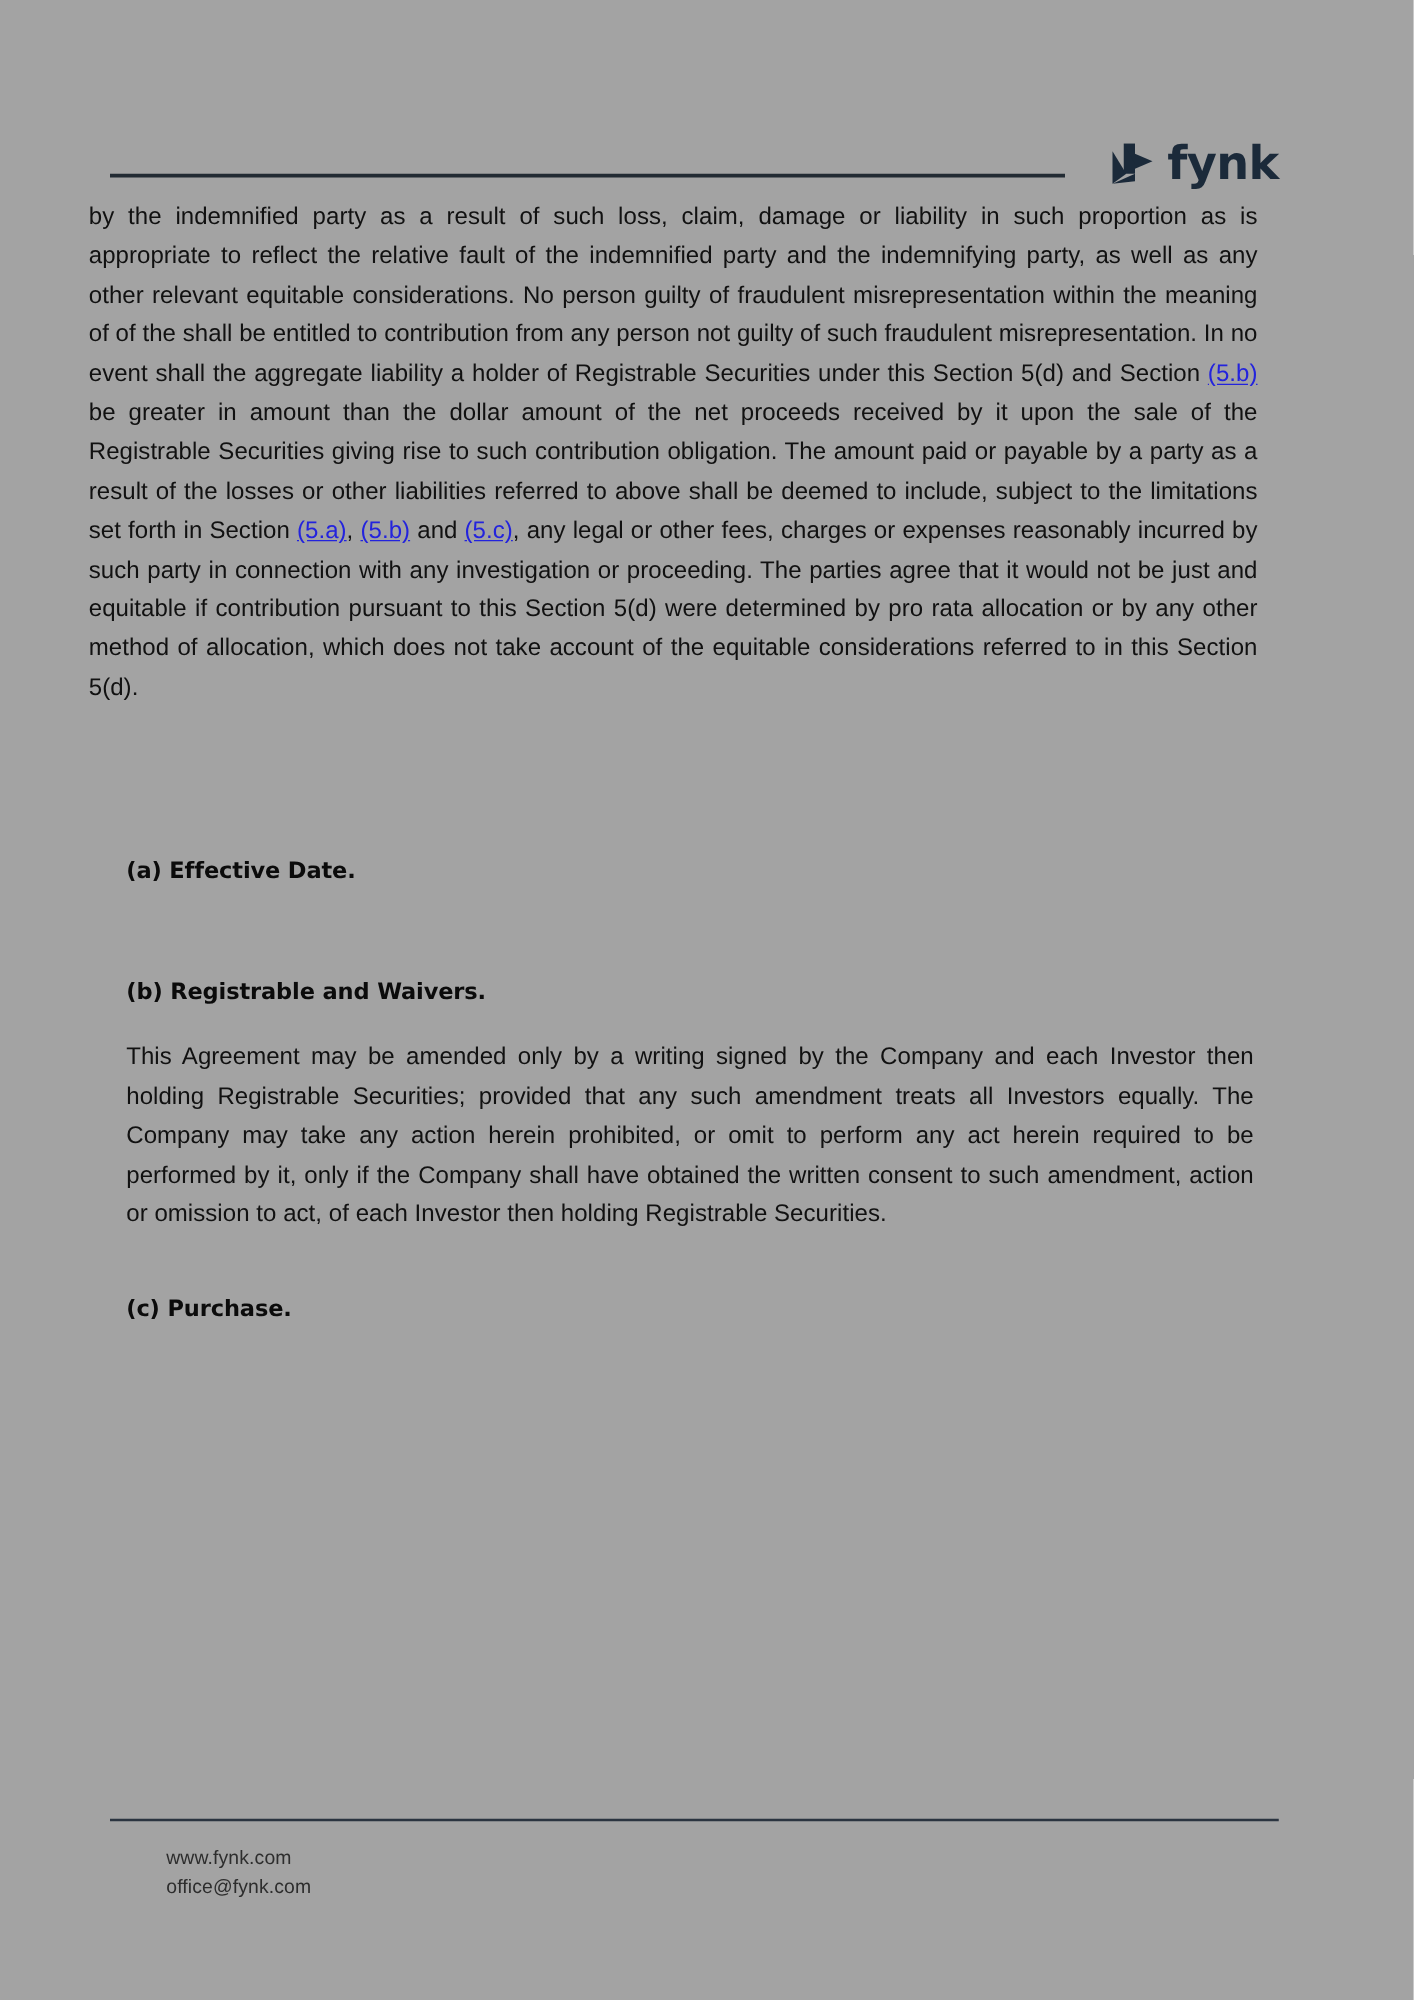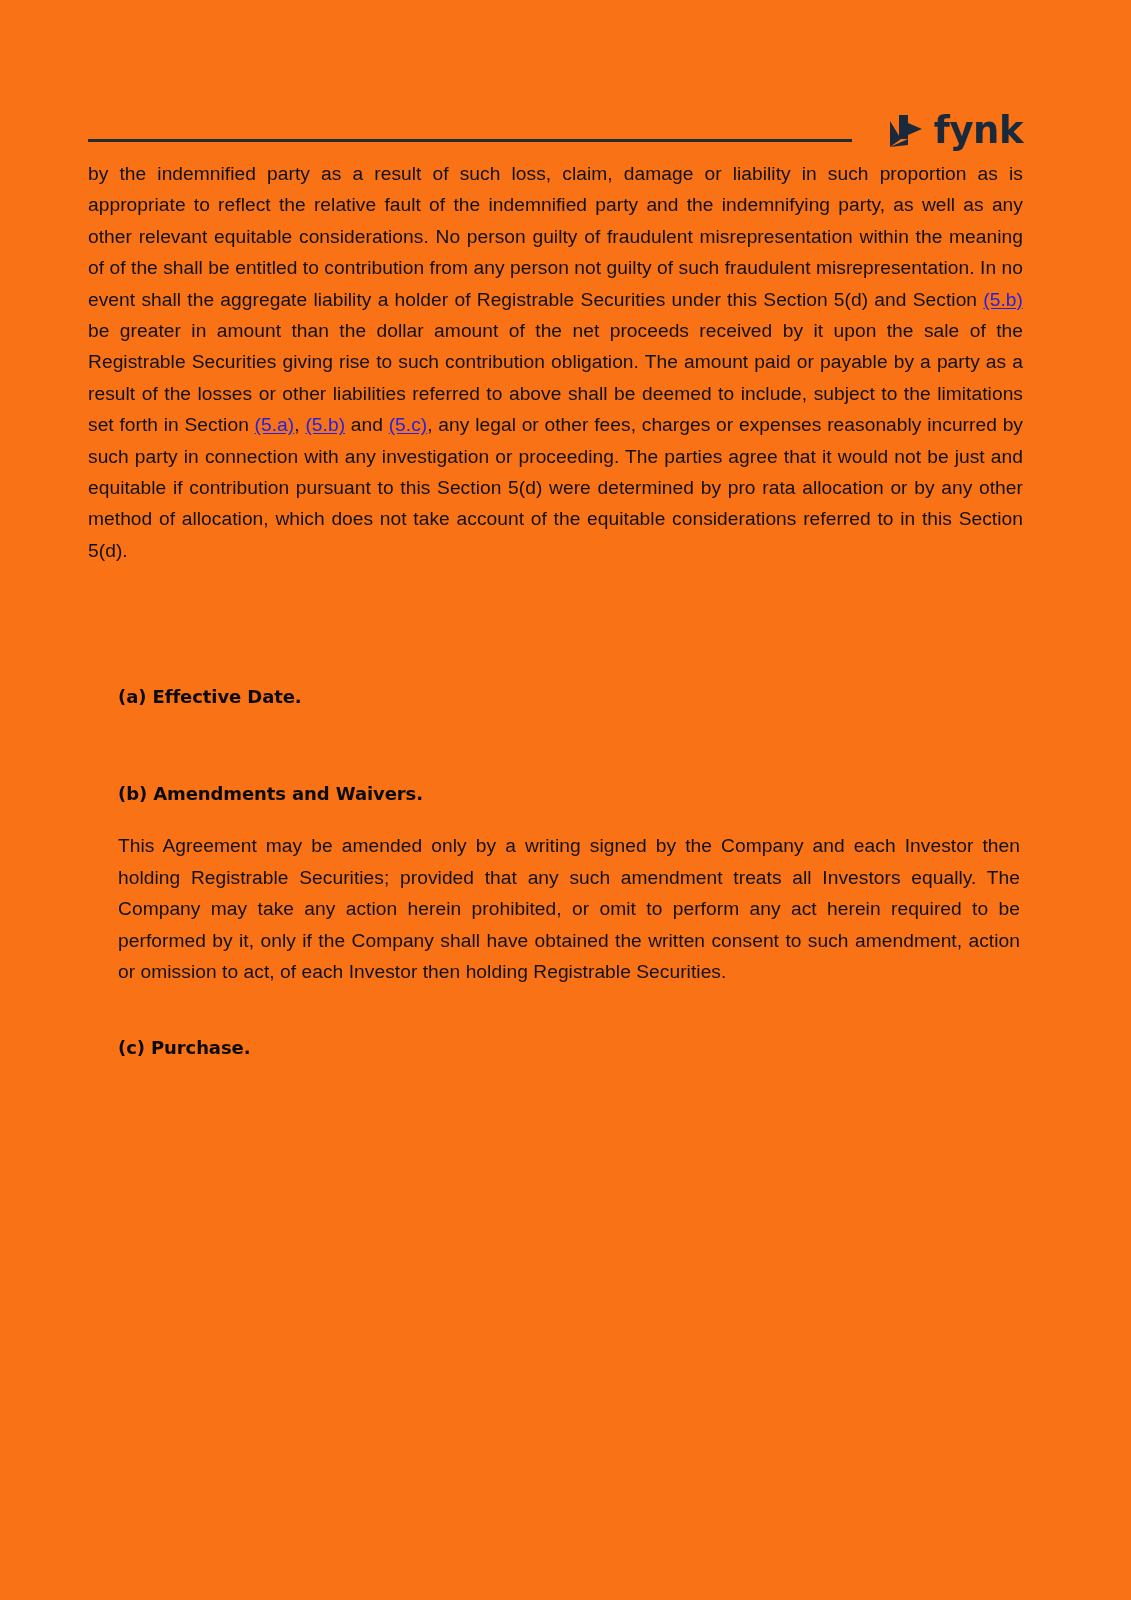--- a/index.html
+++ b/index.html
@@ -4,21 +4,21 @@
 <style>
   html, body {
     margin: 0;
     padding: 0;
     background: #ffffff;
   }
   .page {
     position: relative;
     width: 1131px;
     height: 1600px;
-    background: #f97316;
+    background: #a3a3a3;
     box-sizing: border-box;
     overflow: hidden;
     font-family: "Liberation Sans", sans-serif;
     color: #000000;
   }
 
   
   .header {
     position: absolute;
     left: 88px;
@@ -51,21 +51,21 @@
     font-weight: 700;
     font-size: 37px;
     letter-spacing: -0.5px;
     color: #1b2a3a;
     line-height: 1;
   }
 
   
   .content {
     position: absolute;
-    left: 88px;
+    left: 71px;
     top: 158px;
     width: 935px;
   }
   p.body-text {
     margin: 0;
     font-size: 19.2px;
     line-height: 31.4px;
     text-align: justify;
     text-justify: inter-word;
     color: #111111;
@@ -155,28 +155,35 @@
     <div class="gap-section-to-sub"></div>
 
     <div class="indent-block">
       <h3 class="sub-heading">(a) Effective Date.</h3>
       <div class="gap-sub-to-para"></div>
     </div>
 
     <div class="gap-para-to-sub"></div>
 
     <div class="indent-block">
-      <h3 class="sub-heading">(b) Amendments and Waivers.</h3>
+      <h3 class="sub-heading">(b) Registrable and Waivers.</h3>
       <div class="gap-sub-to-para"></div>
       <p class="body-text">This Agreement may be amended only by a writing signed by the Company and each Investor then holding Registrable Securities; provided that any such amendment treats all Investors equally. The Company may take any action herein prohibited, or omit to perform any act herein required to be performed by it, only if the Company shall have obtained the written consent to such amendment, action or omission to act, of each Investor then holding Registrable Securities.</p>
     </div>
 
     <div class="gap-para-to-sub"></div>
 
     <div class="indent-block">
       <h3 class="sub-heading">(c) Purchase.</h3>
       <div class="gap-sub-to-para"></div>
     </div>
 
   </div>
 
+  <div class="footer">
+    <div class="footer-rule"></div>
+    <div class="footer-lines">
+      <div class="footer-line">www.fynk.com</div>
+      <div class="footer-line">office@fynk.com</div>
+    </div>
+  </div>
 
 </div>
 
 </body></html>

